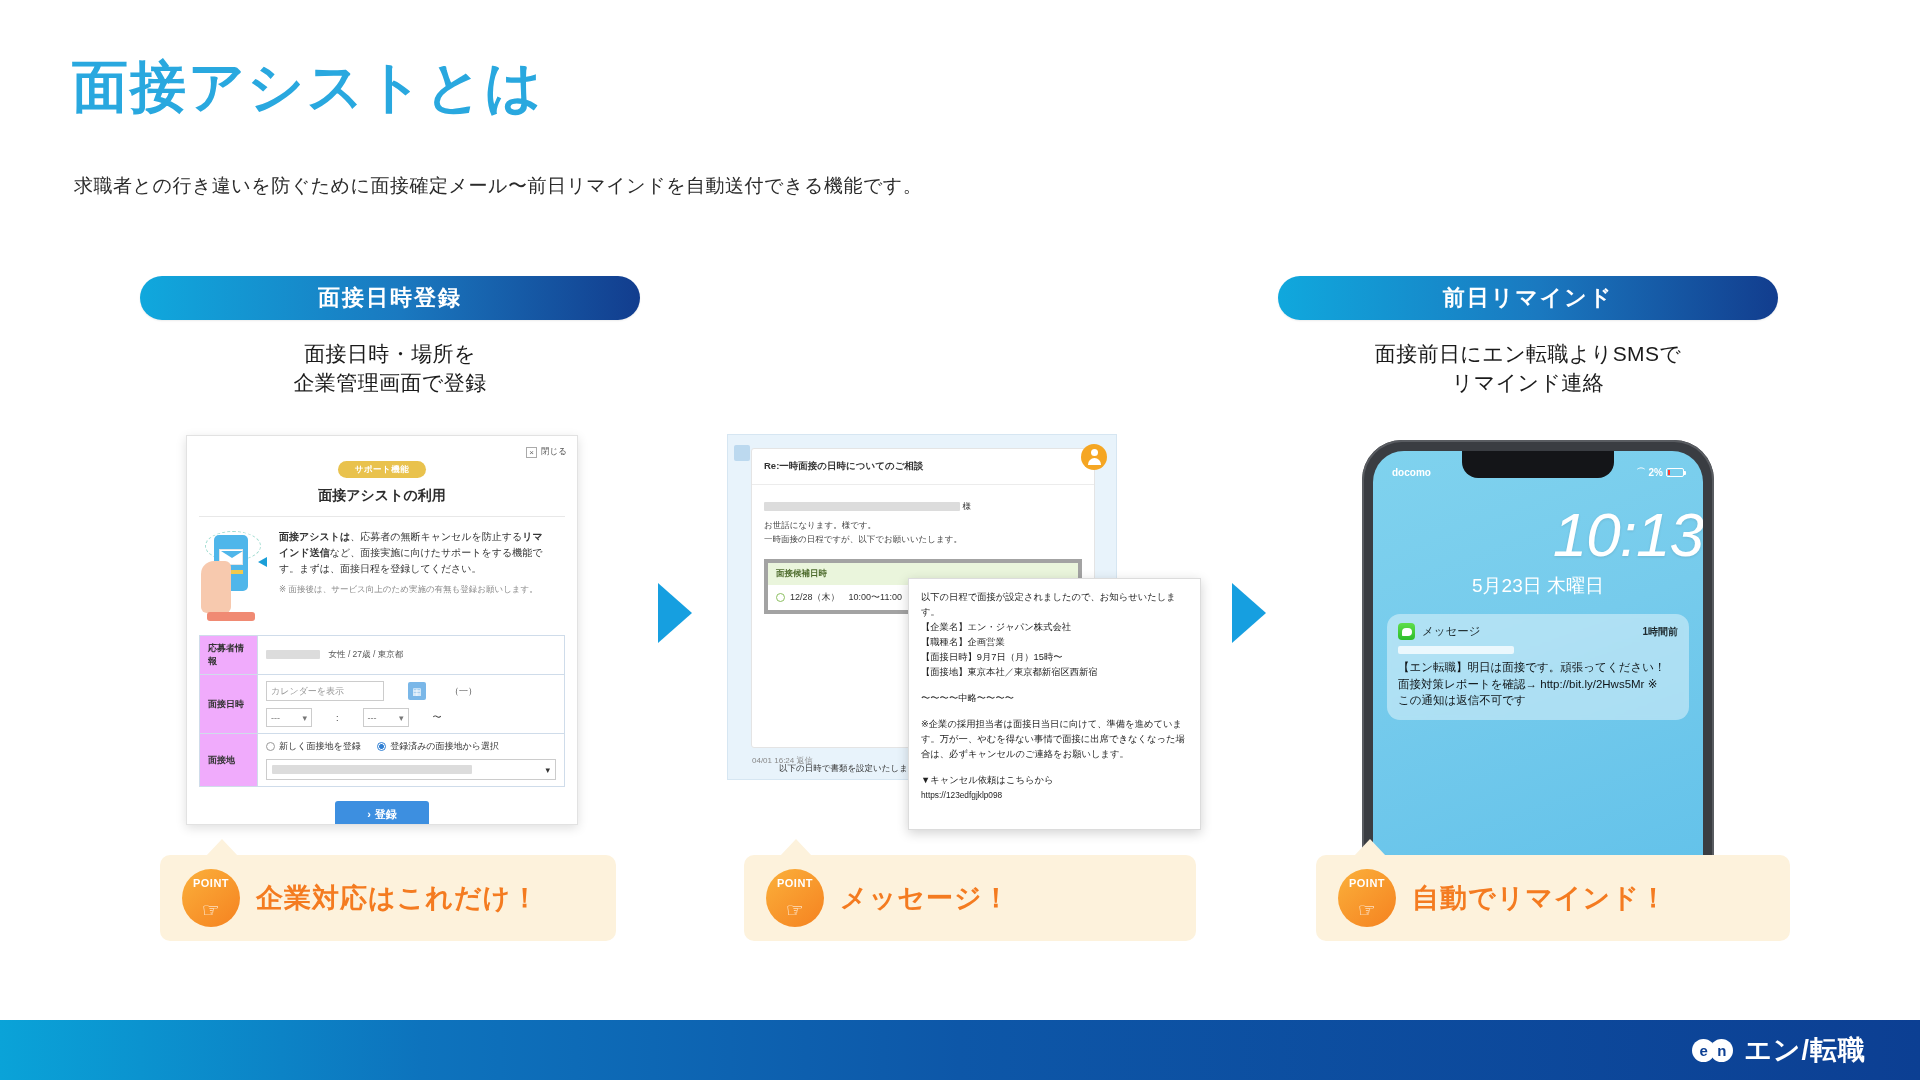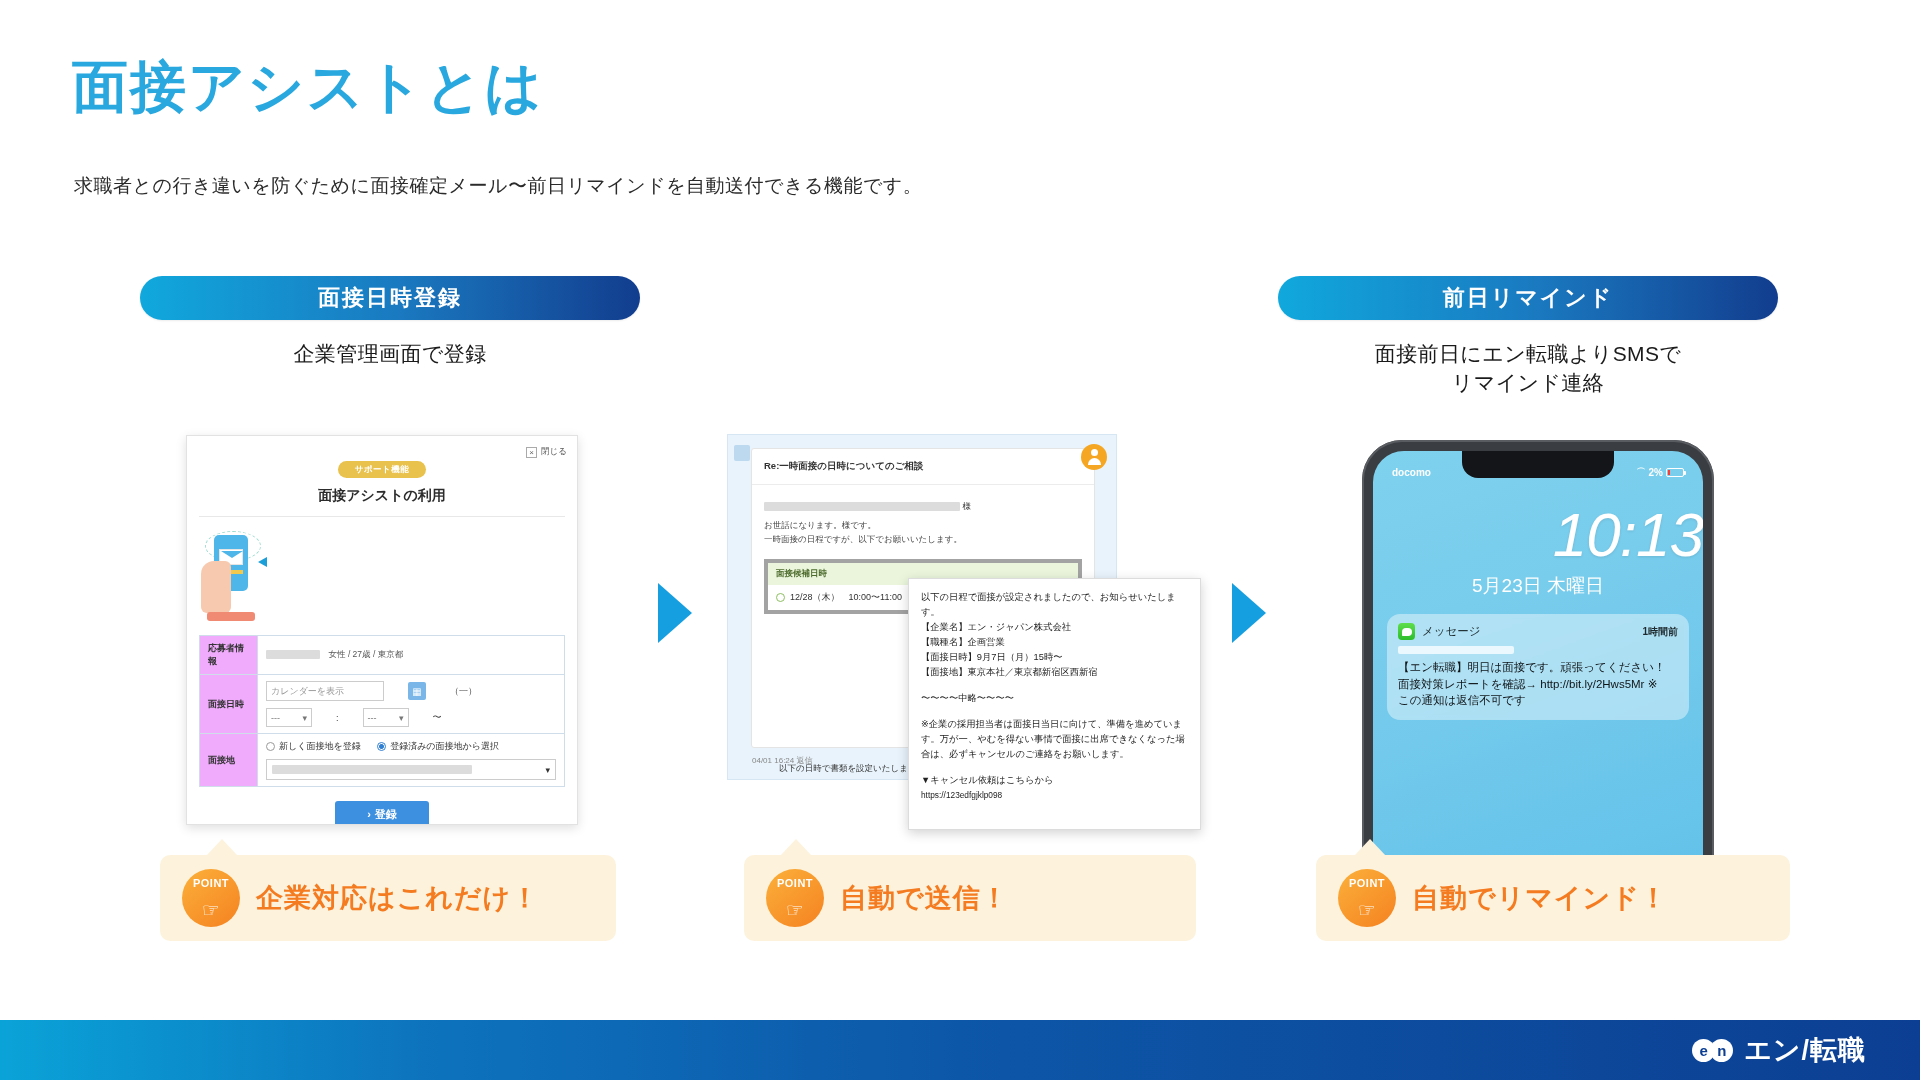--- a/index.html
+++ b/index.html
@@ -293,20 +293,21 @@
 
   <div class="page-title">面接アシストとは</div>
   <div class="page-subtitle">求職者との行き違いを防ぐために面接確定メール〜前日リマインドを自動送付できる機能です。</div>
 
   <div class="arrow arrow-1"></div>
   <div class="arrow arrow-2"></div>
 
   <div class="col col-1">
     <div class="step-banner">面接日時登録</div>
     <div class="step-desc">
+      <div>面接日時・場所を</div>
       <div>企業管理画面で登録</div>
     </div>
   </div>
 
   <div class="card1">
     <div class="c1-close">
       <span class="xbox">×</span>
       <span>閉じる</span>
     </div>
     <div class="c1-badge">サポート機能</div>
@@ -315,20 +316,26 @@
 
     <div class="c1-body">
       <div class="c1-illu">
         <div class="dots"></div>
         <div class="phone"></div>
         <div class="env"></div>
         <div class="bar"></div>
         <div class="hand"></div>
         <div class="base"></div>
         <div class="tri"></div>
+      </div>
+      <div class="c1-text">
+        <div><b>面接アシストは</b><span>、応募者の無断キャンセルを防止する</span><b>リマ</b></div>
+        <div><b>インド送信</b><span>など、面接実施に向けたサポートをする機能で</span></div>
+        <div>す。まずは、面接日程を登録してください。</div>
+        <div class="c1-note">※ 面接後は、サービス向上のため実施の有無も登録お願いします。</div>
       </div>
     </div>
 
     <table class="c1-form">
       <tbody>
           <tr>
         <td class="lbl">応募者情報</td>
         <td>
           <span class="redact" style="width:54px"></span>
           <span style="margin-left:6px;color:#555;font-size:8.5px">女性 / 27歳 / 東京都</span>
@@ -437,21 +444,21 @@
     <div style="height:11px"></div>
     <div>▼キャンセル依頼はこちらから</div>
     <div class="small">https://123edfgjklp098</div>
   </div>
 
   <div class="point p2">
     <div class="point-badge">
       <span class="lab">POINT</span>
       <span class="hand">☞</span>
     </div>
-    <div class="point-text">自動で送信！</div>
+    <div class="point-text">メッセージ！</div>
   </div>
 
   <div class="col col-3">
     <div class="step-banner">前日リマインド</div>
     <div class="step-desc">
       <div>面接前日にエン転職よりSMSで</div>
       <div>リマインド連絡</div>
     </div>
   </div>
 

